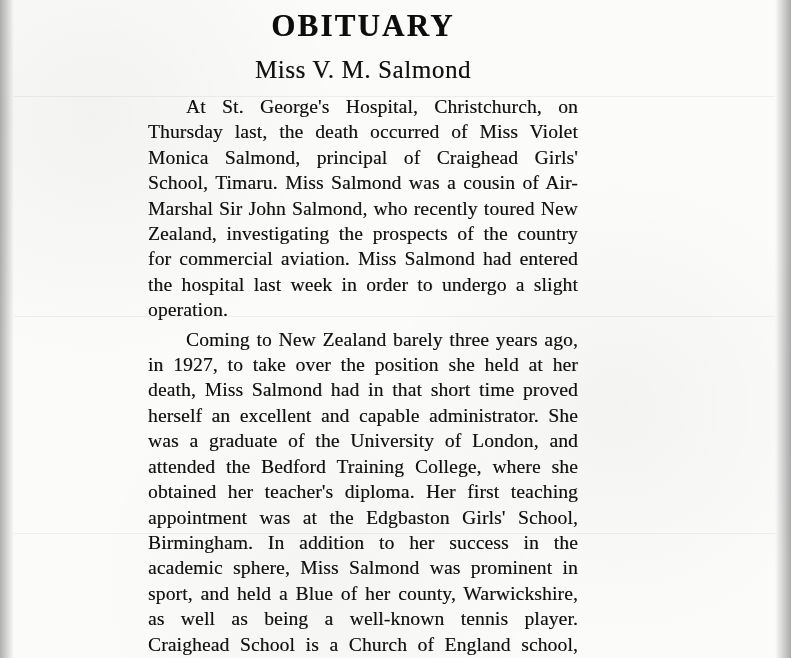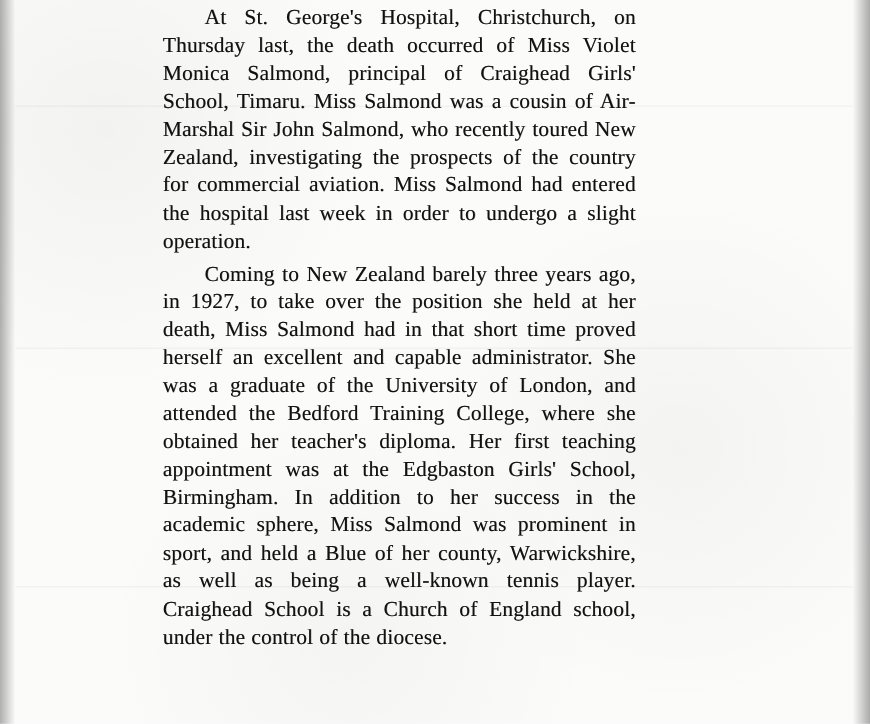--- a/index.html
+++ b/index.html
@@ -103,20 +103,22 @@
 <body>
 
 <div id="clipping">
 
   <div class="streak" style="top:96px;"></div>
   <div class="streak" style="top:316px;"></div>
   <div class="streak" style="top:533px;"></div>
 
   <div class="column">
 
+    <h1 class="headline">OBITUARY</h1>
 
+    <h2 class="subhead">Miss V. M. Salmond</h2>
 
     <p class="body-para">At St. George's Hospital, Christchurch, on Thursday last, the death occurred of Miss Violet Monica Salmond, principal of Craighead Girls' School, Timaru. Miss Salmond was a cousin of Air-Marshal Sir John Salmond, who recently toured New Zealand, investigating the prospects of the country for commercial aviation. Miss Salmond had entered the hospital last week in order to undergo a slight operation.</p>
 
     <p class="body-para">Coming to New Zealand barely three years ago, in 1927, to take over the position she held at her death, Miss Salmond had in that short time proved herself an excellent and capable administrator. She was a graduate of the University of London, and attended the Bedford Training College, where she obtained her teacher's diploma. Her first teaching appointment was at the Edgbaston Girls' School, Birmingham. In addition to her success in the academic sphere, Miss Salmond was prominent in sport, and held a Blue of her county, Warwickshire, as well as being a well-known tennis player. Craighead School is a Church of England school, under the control of the diocese.</p>
 
   </div>
 </div>
 
 </body></html>

